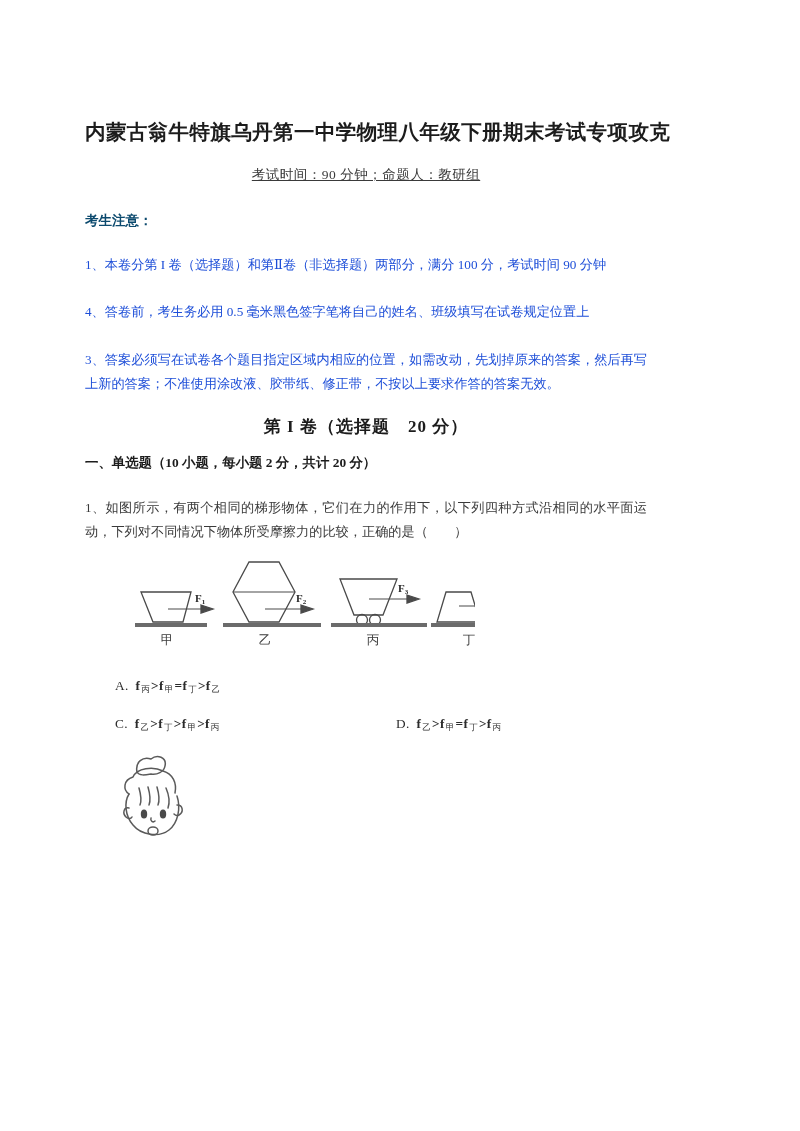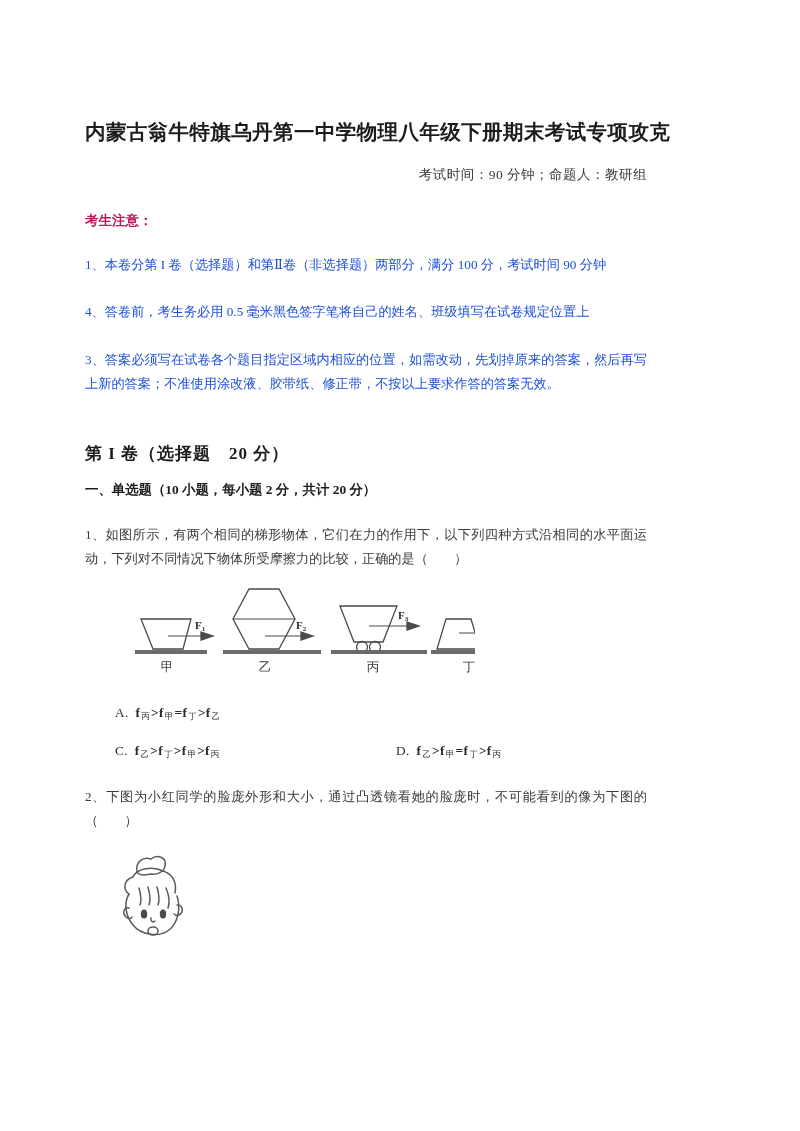--- a/index.html
+++ b/index.html
@@ -26,45 +26,46 @@
     margin: 0;
     padding-top: 118px;
     text-align: center;
     font-size: 20.5px;
     font-weight: bold;
     letter-spacing: 0.4px;
     color: #1c1c1c;
     white-space: nowrap;
   }
   .doc-subtitle {
-    text-align: right;
+    text-align: center;
     font-size: 13.5px;
     color: #3a3a3a;
     margin-top: 20px;
     letter-spacing: 0.5px;
+    text-decoration: underline;
   }
   .notice-head {
     font-size: 13.5px;
     font-weight: bold;
-    color: #be185d;
+    color: #0c4a6e;
     margin-top: 28px;
   }
   .notice-item {
     font-size: 13.2px;
     color: #1d4ed8;
     margin-top: 23px;
     line-height: 1.85;
     text-align: justify;
   }
   .section-title {
-    text-align: left;
+    text-align: center;
     font-size: 17px;
     font-weight: bold;
     color: #1c1c1c;
-    margin-top: 45px;
+    margin-top: 18px;
     letter-spacing: 1px;
   }
   .sub-section-title {
     font-size: 13.4px;
     font-weight: bold;
     color: #1c1c1c;
     margin-top: 16px;
   }
   .question {
     font-size: 13.2px;
@@ -175,21 +176,20 @@
 
   <div class="options-row">
     <div class="opt">
       <span class="lab">C.</span>f<sub>乙</sub><span>&gt;</span>f<sub>丁</sub><span>&gt;</span>f<sub>甲</sub><span>&gt;</span>f<sub>丙</sub>
     </div>
     <div class="opt">
       <span class="lab">D.</span>f<sub>乙</sub><span>&gt;</span>f<sub>甲</sub><span>=</span>f<sub>丁</sub><span>&gt;</span>f<sub>丙</sub>
     </div>
   </div>
 
-  <div class="question">2、下图为小红同学的脸庞外形和大小，通过凸透镜看她的脸庞时，不可能看到的像为下图的（　　）</div>
 
   <div class="face-wrap">
     <svg width="92" height="100" viewBox="0 0 92 100">
       <g stroke="#5a5a5a" fill="none" stroke-width="1.5" stroke-linecap="round" stroke-linejoin="round">
         <path d="M30 22 C28 12, 36 6, 44 9 C50 4, 60 7, 58 16 C57 22, 50 25, 44 24 C38 25, 32 26, 30 22 Z"></path>
         <path d="M22 44 C16 40, 16 30, 26 27 C30 18, 46 16, 56 21 C66 24, 70 33, 68 43"></path>
         <path d="M22 44 C17 52, 18 66, 26 75 C34 85, 52 88, 62 80 C71 73, 74 58, 70 46"></path>
         <path d="M32 38 C34 45, 35 50, 33 55"></path>
         <path d="M41 37 C43 44, 44 50, 42 55"></path>
         <path d="M50 37 C52 44, 53 50, 51 55"></path>

